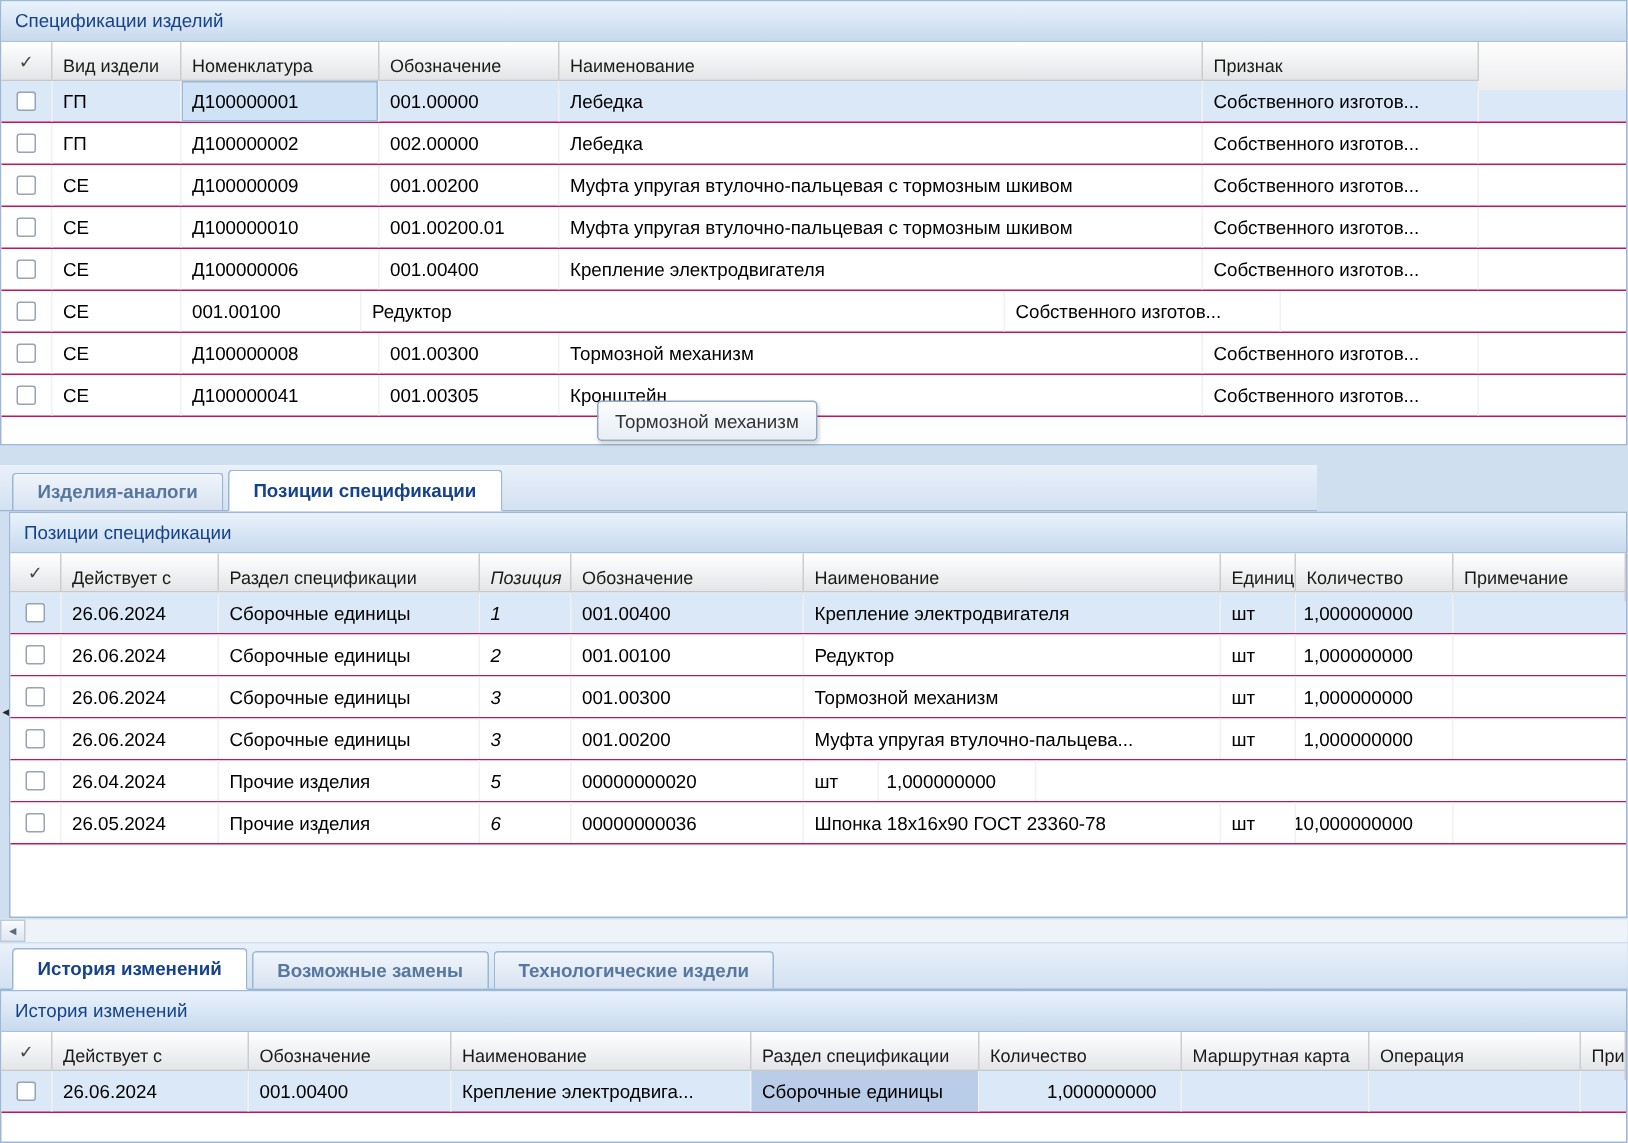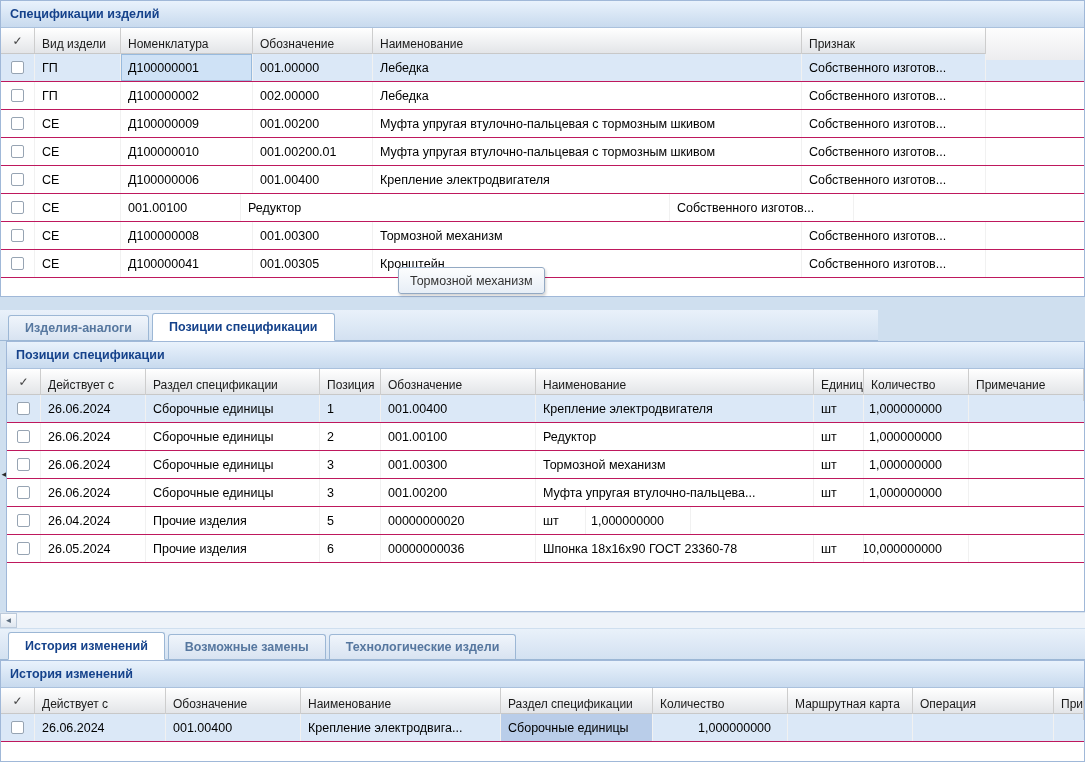--- a/index.html
+++ b/index.html
@@ -8,21 +8,21 @@
     position:relative; overflow:hidden;
     background:#cfdfef;
     font-family:"Liberation Sans", sans-serif;
   }
 
   .panel { position:absolute; background:#fff; border:1px solid #a0b8d8; }
   .panel-header {
     height:27px; display:flex; align-items:center; padding:0 9px;
     background:linear-gradient(#e9f2fc,#c8daee);
     border-bottom:1px solid #aac1dd;
-    color:#15428b; font-weight:bold; font-size:12.5px;
+    color:#15428b; font-weight:normal; font-size:12.5px;
   }
 
   .grid-header {
     display:flex; height:26px;
     background:linear-gradient(#ffffff,#e3e5e8);
     border-bottom:1px solid #c8c8c8;
     font-size:12px; color:#1a1a1a;
   }
   .hcell {
     display:flex; align-items:center; padding:16px 7px;
@@ -53,21 +53,21 @@
 
   .checkbox {
     width:13px; height:13px; border:1px solid #97a4b3;
     border-radius:2px; background:#fff;
   }
 
   
   .g1-c0{width:34px;} .g1-c1{width:86px;} .g1-c2{width:132px;} .g1-c3{width:120px;}
   .g1-c4{width:429px;} .g1-c5{width:184px;} .g1-fill{flex:1;}
   
-  .g2-c0{width:34px;} .g2-c1{width:105px;} .g2-c2{width:174px;} .g2-c3{width:61px;}
+  .g2-c0{width:34px;} .g2-c1{width:105px;} .g2-c2{width:174px;} .g2-c3{width:61px;font-style:italic;}
   .g2-c4{width:155px;} .g2-c5{width:278px;} .g2-c6{width:50px;} .g2-c7{width:105px;} .g2-fill{flex:1;}
   
   .g3-c0{width:34px;} .g3-c1{width:131px;} .g3-c2{width:135px;} .g3-c3{width:200px;}
   .g3-c4{width:152px;} .g3-c5{width:135px;} .g3-c6{width:125px;} .g3-c7{width:141px;} .g3-fill{flex:1;}
 
   .sort-icon { color:#3f74b3; font-size:8px; margin-left:5px; }
 
   .tabstrip {
     position:absolute; display:flex; align-items:flex-end;
     padding-left:8px; gap:3px;

